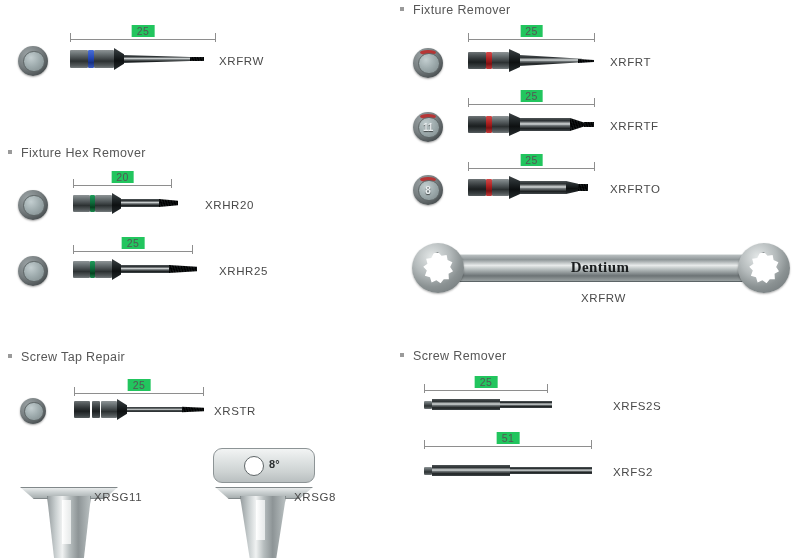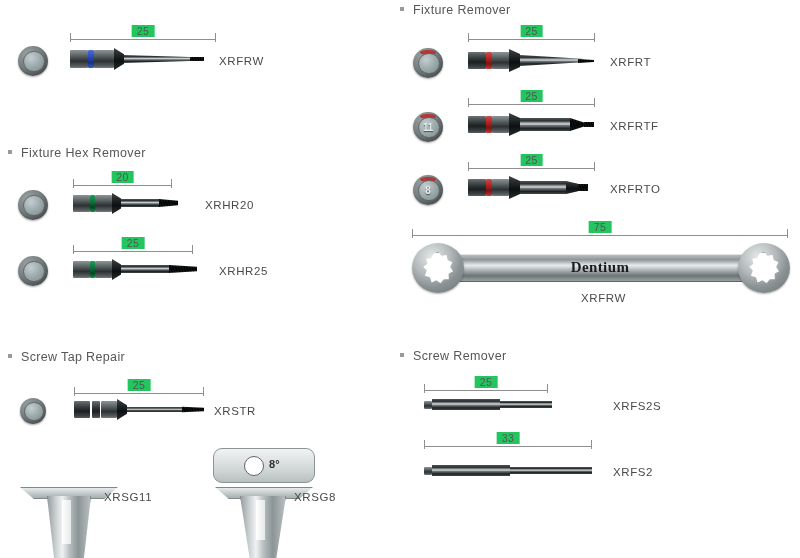--- a/index.html
+++ b/index.html
@@ -275,21 +275,21 @@
     <div class="collar" style="left:43px;width:10px;top:1px;height:21px;clip-path:polygon(0 0,100% 30%,100% 70%,0 100%);"></div>
     <div class="shaft" style="left:53px;top:9px;width:55px;height:5px;"></div>
     <div class="thread" style="left:108px;top:8px;width:22px;height:7px;clip-path:polygon(0 10%,100% 24%,100% 76%,0 90%);"></div>
   </div>
 
   <div class="code" style="left:214px;top:405px;">XRSTR</div>
 
   <div class="guide-head" style="left:20px;top:487px;width:96px;height:10px;clip-path:polygon(0 0,100% 0,86% 100%,14% 100%);"></div>
   <div class="guide-stem" style="left:47px;top:496px;width:42px;height:62px;clip-path:polygon(0 0,100% 0,84% 100%,16% 100%);"></div>
   <div class="guide-slot" style="left:62px;top:500px;width:9px;height:44px;"></div>
-  <div class="code" style="left:104px;top:491px;">XRSG11</div>
+  <div class="code" style="left:94px;top:491px;">XRSG11</div>
 
   <div class="guide-top" style="left:213px;top:448px;width:100px;height:33px;">
     <div class="hole" style="left:30px;top:7px;width:18px;height:18px;"></div>
     <div class="ang" style="left:55px;top:9px;"><span>8</span><span>°</span></div>
   </div>
   <div class="guide-head" style="left:215px;top:487px;width:96px;height:10px;clip-path:polygon(0 0,100% 0,86% 100%,14% 100%);"></div>
   <div class="guide-stem" style="left:240px;top:496px;width:44px;height:62px;clip-path:polygon(0 0,100% 0,79% 100%,21% 100%);"></div>
   <div class="guide-slot" style="left:256px;top:500px;width:9px;height:40px;"></div>
   <div class="code" style="left:294px;top:491px;">XRSG8</div>
 
@@ -367,26 +367,20 @@
     <div class="band red" style="left:18px;width:6px;top:4px;height:17px;"></div>
     <div class="hex light" style="left:24px;width:17px;top:4px;height:17px;"></div>
     <div class="collar" style="left:41px;width:11px;top:1px;height:23px;clip-path:polygon(0 0,100% 22%,100% 78%,0 100%);"></div>
     <div class="shaft" style="left:52px;top:6px;width:46px;height:13px;"></div>
     <div class="collar" style="left:98px;width:12px;top:6px;height:13px;clip-path:polygon(0 0,100% 22%,100% 78%,0 100%);"></div>
     <div class="thread" style="left:110px;top:9px;width:10px;height:7px;"></div>
   </div>
 
   <div class="code" style="left:610px;top:183px;">XRFRTO</div>
 
-  <div class="dim" style="left:412px;top:224px;width:376px;">
-    <div class="bar"></div>
-    <div class="tick l"></div>
-    <div class="tick r"></div>
-    <div class="val">75</div>
-  </div>
 
   <div class="wrench" style="left:410px;top:240px;width:380px;height:56px;">
     <div class="wr-bar" style="left:38px;top:14px;width:306px;height:26px;"></div>
     <div class="wr-ring" style="left:2px;top:3px;width:52px;height:50px;">
       <div class="wr-hole" style="width:30px;height:30px;"></div>
     </div>
     <div class="wr-ring" style="left:328px;top:3px;width:52px;height:50px;">
       <div class="wr-hole" style="width:30px;height:30px;"></div>
     </div>
     <div class="wr-brand" style="left:50%;top:27px;">Dentium</div>
@@ -411,21 +405,21 @@
     <div class="shaft" style="left:8px;top:1px;width:68px;height:11px;"></div>
     <div class="shaft" style="left:76px;top:3px;width:52px;height:7px;"></div>
   </div>
 
   <div class="code" style="left:613px;top:400px;">XRFS2S</div>
 
   <div class="dim" style="left:424px;top:435px;width:168px;">
     <div class="bar"></div>
     <div class="tick l"></div>
     <div class="tick r"></div>
-    <div class="val">33</div>
+    <div class="val">51</div>
   </div>
 
   <div class="tool" style="left:424px;top:464px;width:168px;height:14px;">
     <div class="hex light" style="left:0;width:8px;top:3px;height:8px;"></div>
     <div class="shaft" style="left:8px;top:1px;width:78px;height:11px;"></div>
     <div class="shaft" style="left:86px;top:3px;width:82px;height:7px;"></div>
   </div>
 
   <div class="code" style="left:613px;top:466px;">XRFS2</div>
 

